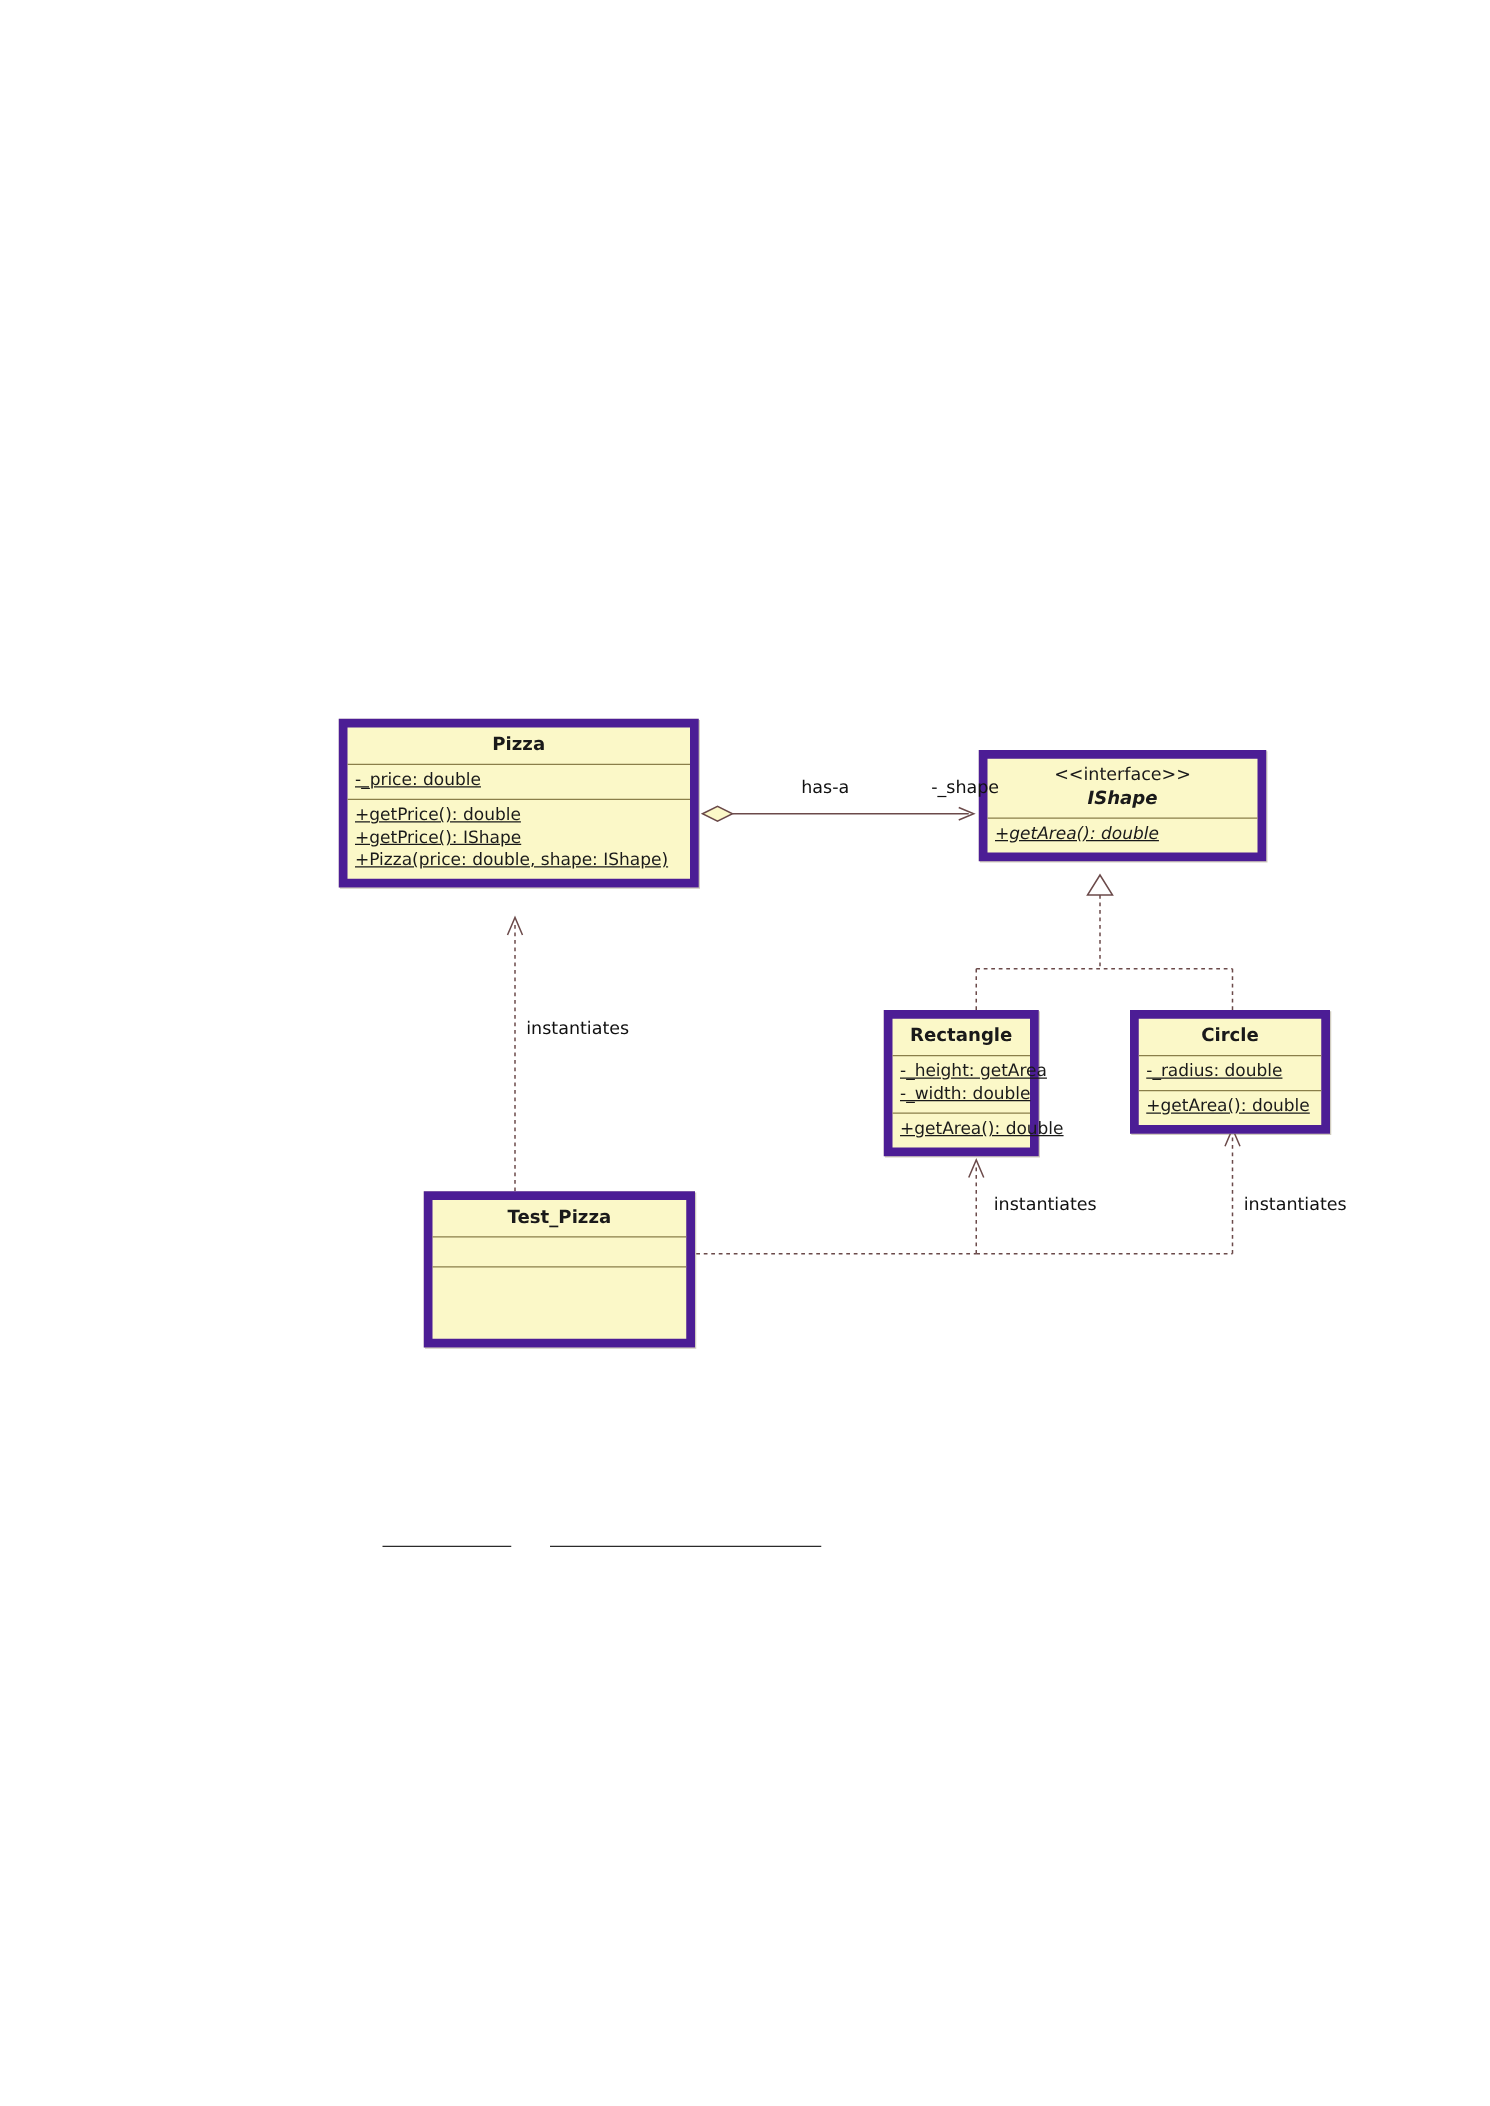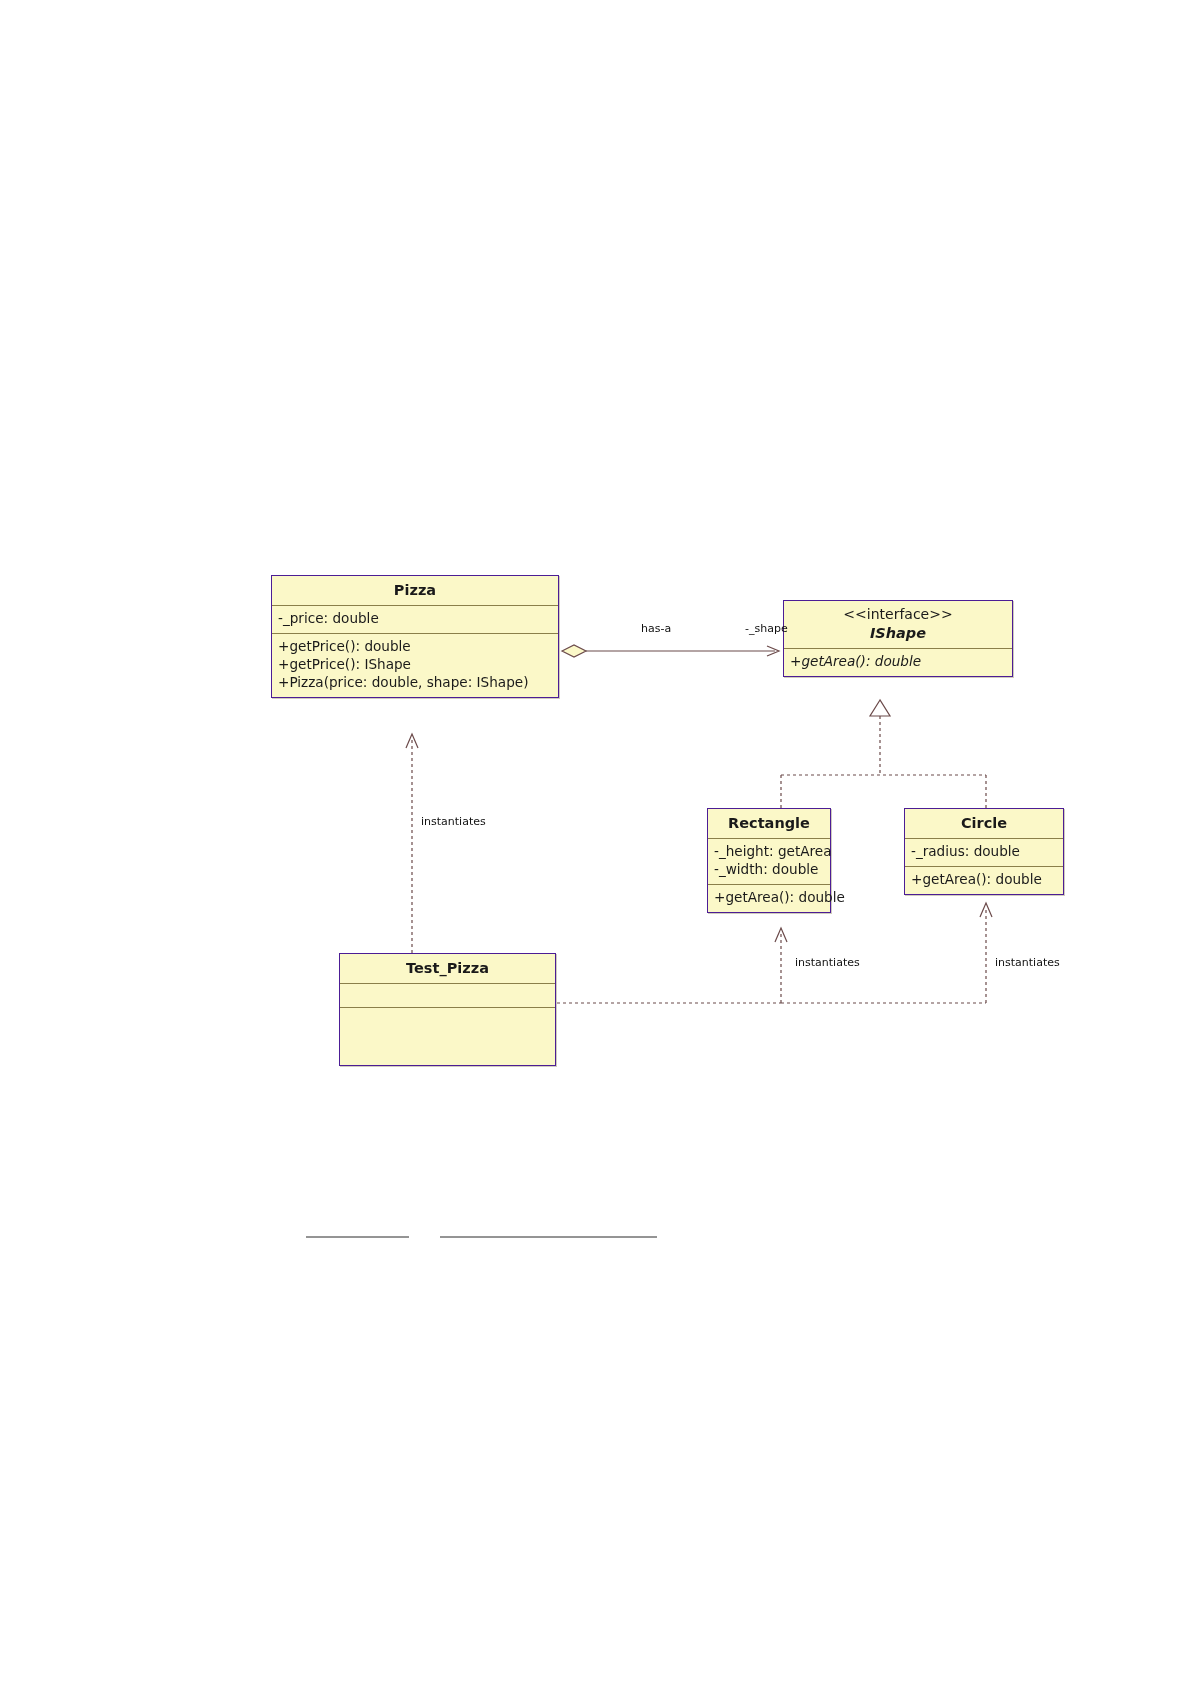--- a/index.html
+++ b/index.html
@@ -20,21 +20,21 @@
     left: 0;
     top: 0;
     width: 1192px;
     height: 1685px;
   }
 
   
   .uml-class {
     position: absolute;
     background: #fbf8c8;
-    border: 1px solid #4c1d95;
+    border: 7px solid #4c1d95;
     box-sizing: border-box;
     box-shadow: 1px 1px 0 rgba(120,110,70,0.35);
   }
   .uml-header {
     text-align: center;
     font-weight: bold;
     font-size: 14.5px;
     color: #1a1a1a;
     padding: 5px 4px 6px 4px;
     border-bottom: 1px solid #8a7f4a;
@@ -52,38 +52,39 @@
     font-style: italic;
     font-weight: bold;
     font-size: 14.5px;
   }
   .uml-section {
     padding: 4px 6px 5px 6px;
     font-size: 13.6px;
     color: #1a1a1a;
     line-height: 1.32;
     border-bottom: 1px solid #8a7f4a;
+    text-decoration: underline;
   }
   .uml-section:last-child {
     border-bottom: none;
   }
   .uml-section.empty {
     min-height: 14px;
   }
   .uml-section.italic {
     font-style: italic;
   }
   .uml-row {
     white-space: nowrap;
   }
 
   
   .edge-label {
     position: absolute;
-    font-size: 11px;
+    font-size: 14px;
     color: #111111;
     white-space: nowrap;
   }
 </style>
 </head>
 <body>
 
 <svg id="diagram-canvas" viewBox="0 0 1192 1685" xmlns="http://www.w3.org/2000/svg">
 
     IShape --&gt;

